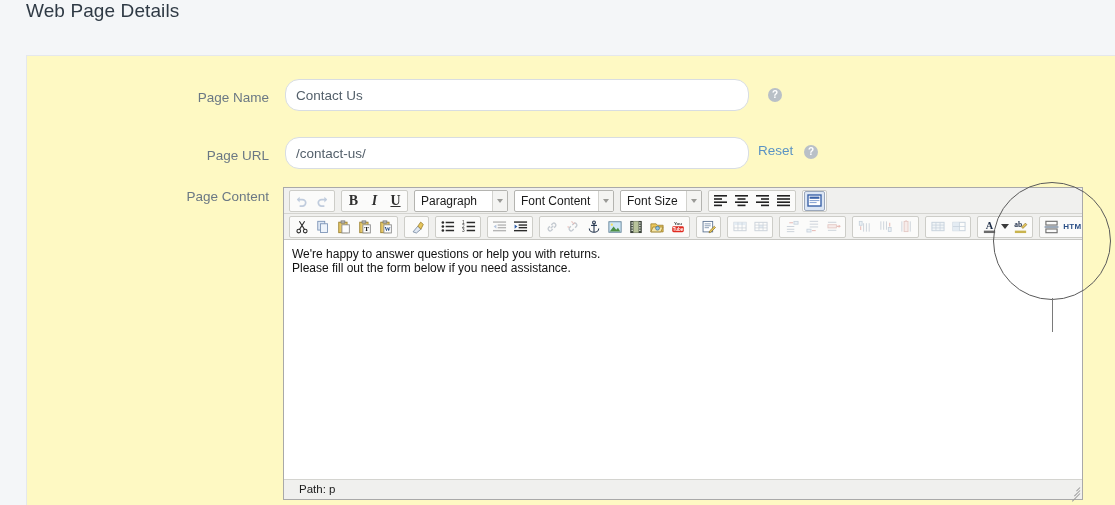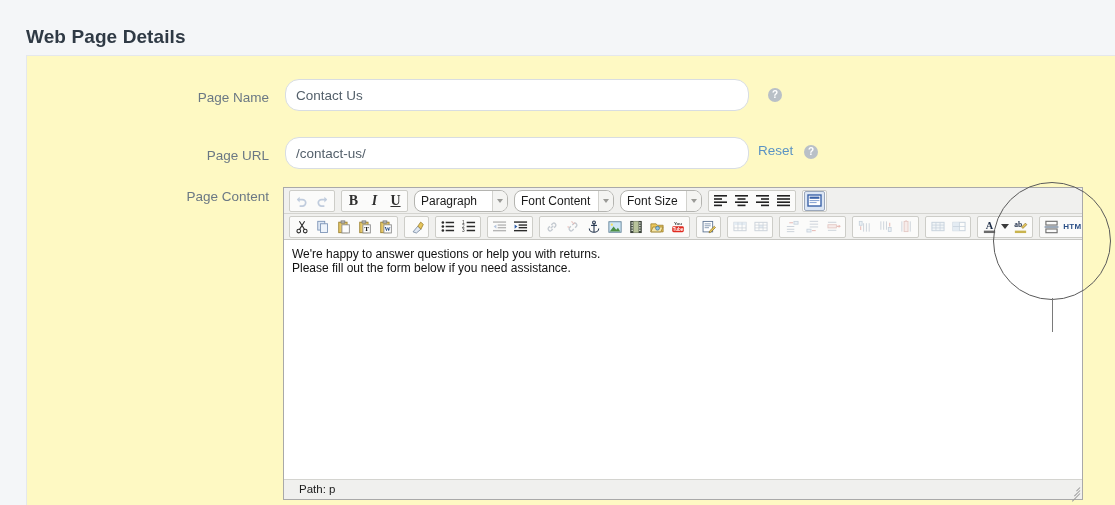--- a/index.html
+++ b/index.html
@@ -9,23 +9,23 @@
     background: #f4f6f8;
     font-family: "Liberation Sans", sans-serif;
     overflow: hidden;
   }
 
   #root { position: relative; width: 1115px; height: 505px; }
 
   
   .page-title {
     position: absolute;
-    left: 26px; top: 26px;
+    left: 26px; top: 0;
     font-size: 19px;
-    font-weight: bold;
+    font-weight: normal;
     color: #2f3a45;
     letter-spacing: .1px;
   }
 
   
   .card {
     position: absolute;
     left: 26px; top: 55px;
     width: 1089px; height: 450px;
     background: #fef9c3;
@@ -137,21 +137,21 @@
 
   .tb-btn svg { display: block; }
 
   
   .tb-select {
     display: flex; align-items: center;
     height: 22px;
     border: 1px solid #b4b4b0;
     background: #ffffff;
     margin: 0 3px;
-    border-radius: 8px;
+    border-radius: 2px;
     overflow: hidden;
   }
   .tb-select .sel-label {
     font-size: 12px;
     color: #1b1b1b;
     padding: 0 6px;
     line-height: 20px;
     white-space: nowrap;
     font-family: "Liberation Sans", sans-serif;
   }

